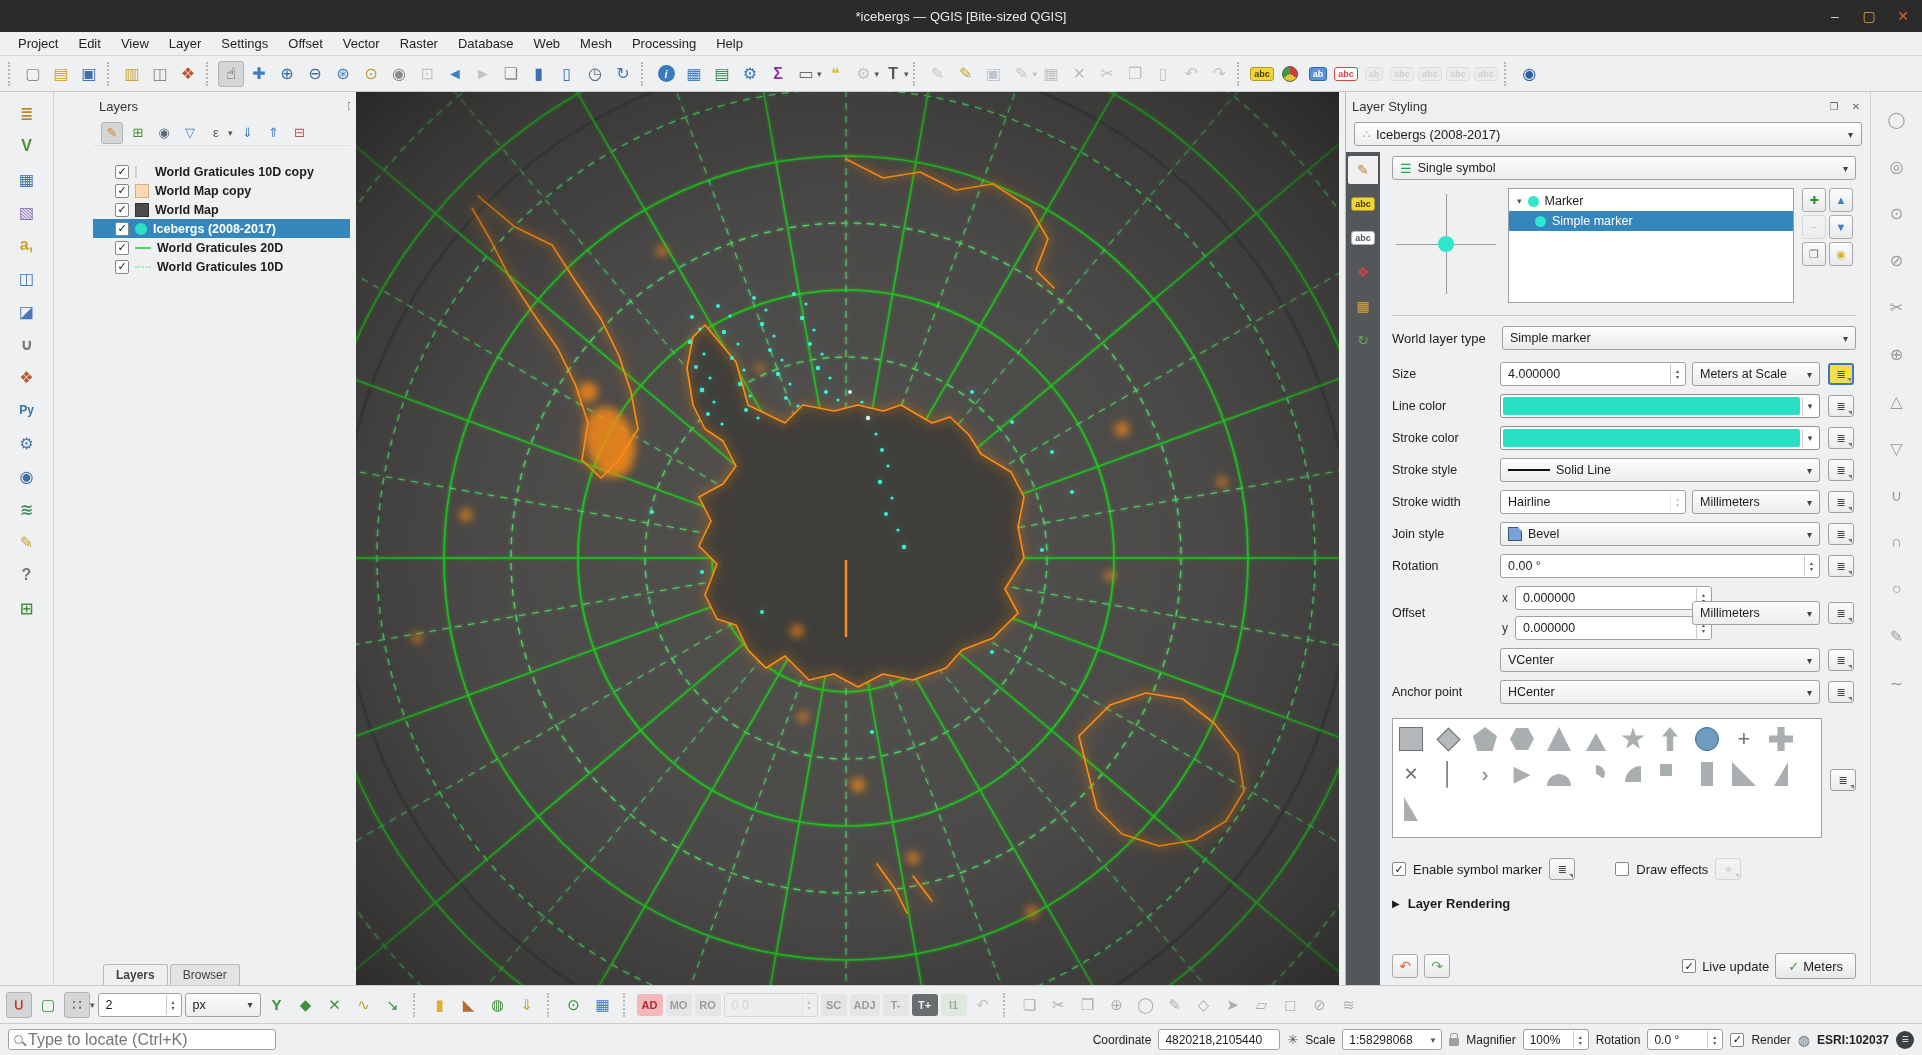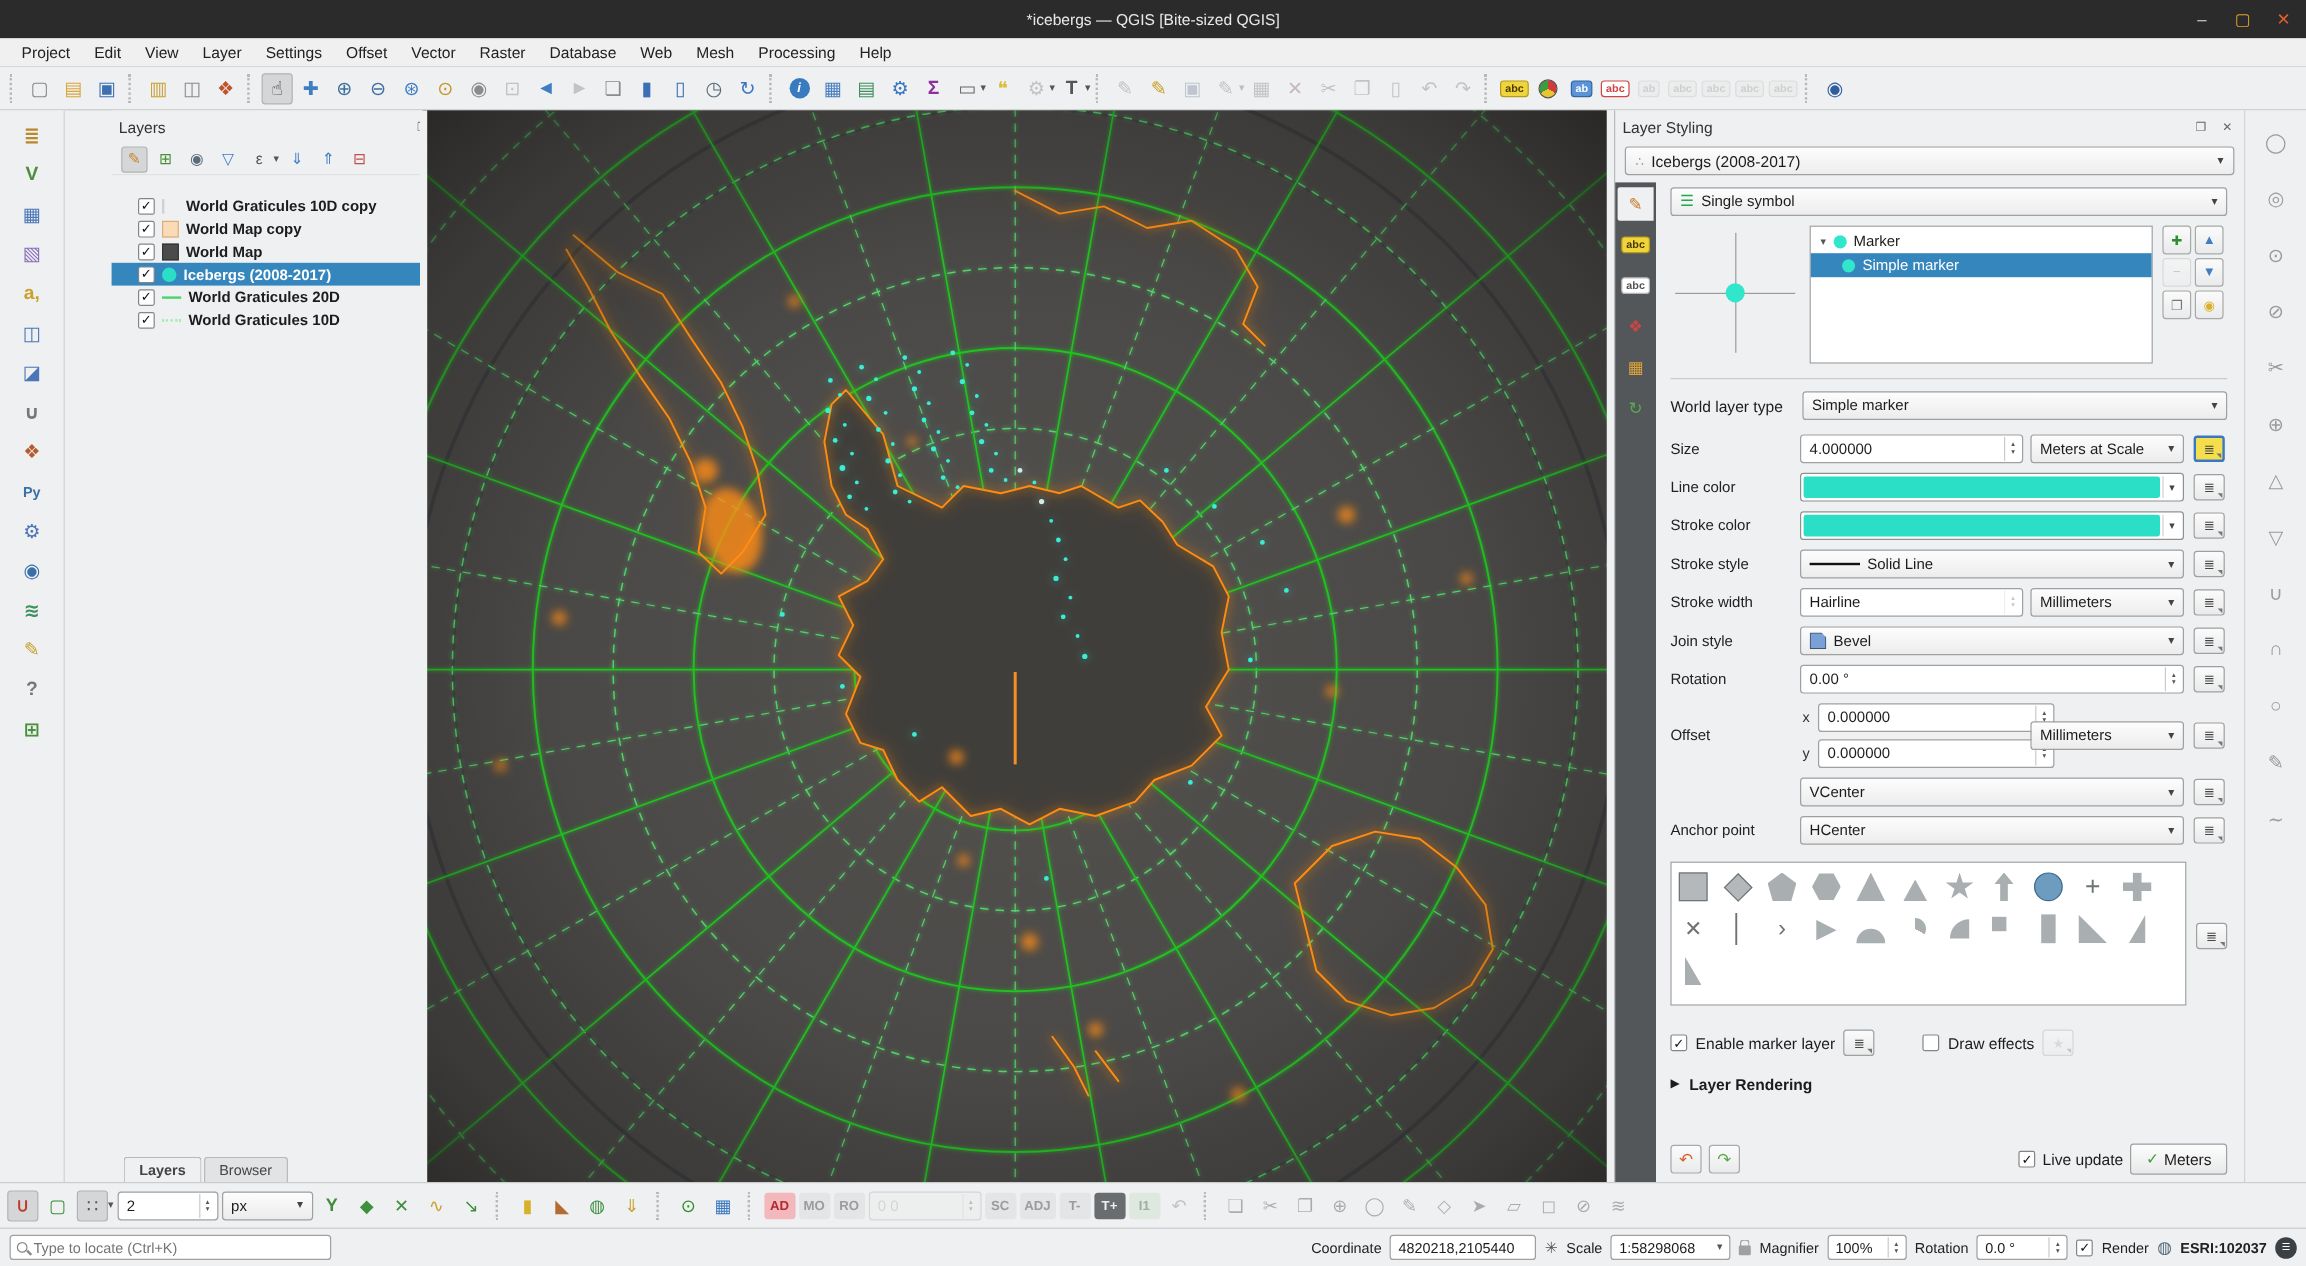--- a/index.html
+++ b/index.html
@@ -132,21 +132,21 @@
   .badge { min-width:26px; height:22px; border-radius:3px; display:flex; align-items:center; justify-content:center; font-size:11px; font-weight:bold; padding:0 4px; }
   .badge.red { background:#f2b8bc; color:#b02a30; }
   .badge.gray { background:#e4e5e6; color:#9b9c9d; }
   .badge.dark { background:#6a6d70; color:#eee; }
   .badge.green { background:#dfe8df; color:#9ab09a; }
   .snapspin.dis { background:#e9eaeb; color:#9b9c9d; }
 
   
   .statusbar { position:absolute; left:0; top:1023px; width:1922px; height:32px; background:#eff0f1; border-top:1px solid #cbcccd; display:flex; align-items:center; padding:0 8px; gap:7px; font-size:12px; }
   .locator { width:268px; height:21px; background:#fff; border:1px solid #9fa0a2; border-radius:3px; display:flex; align-items:center; padding:0 5px; gap:5px; }
-  .locator input { border:none; outline:none; flex:1; font-size:12px; font-family:inherit; color:#6d28d9; background:transparent; }
+  .locator input { border:none; outline:none; flex:1; font-size:16px; font-family:inherit; color:#6d28d9; background:transparent; }
   .mag { width:9px; height:9px; border:1.5px solid #888; border-radius:50%; position:relative; flex:none; }
   .mag::after { content:""; position:absolute; left:7px; top:7px; width:5px; height:1.5px; background:#888; transform:rotate(45deg); }
   .sb-label { color:#222; }
   .sb-box { height:21px; background:#fff; border:1px solid #9fa0a2; border-radius:3px; display:flex; align-items:center; padding:0 6px; position:relative; font-size:12px; }
   .sb-spacer { flex:1; }
   .lockico { width:10px; height:8px; background:#9fa0a2; border-radius:1px; position:relative; margin-top:4px; }
   .lockico::before { content:""; position:absolute; left:1px; top:-5px; width:6px; height:5px; border:1.5px solid #9fa0a2; border-bottom:none; border-radius:3px 3px 0 0; }
   .msgbubble { width:18px; height:18px; border-radius:50%; background:#3b4045; color:#fff; font-size:8px; display:flex; align-items:center; justify-content:center; }
 </style>
 </head>
@@ -787,21 +787,21 @@
               </div>
             <div class="shp">
                 <div class="cp" style="width:14px;clip-path:polygon(0 0,100% 100%,0 100%)"></div>
               </div>
           </div>
           <span class="ddbtn">≣</span>
         </div>
 
         <div class="enable-row">
           <span class="cb">✓</span>
-          <span>Enable marker layer</span>
+          <span>Enable symbol marker</span>
           <span class="ddbtn">≣</span>
           <span style="width:26px"></span>
           <span class="cb"></span>
           <span>Draw effects</span>
           <span class="ddbtn dis" style="color:#aaa">★</span>
         </div>
 
         <div class="lr-row">
           <span class="exp">▶</span>
           <span>Layer Rendering</span>

